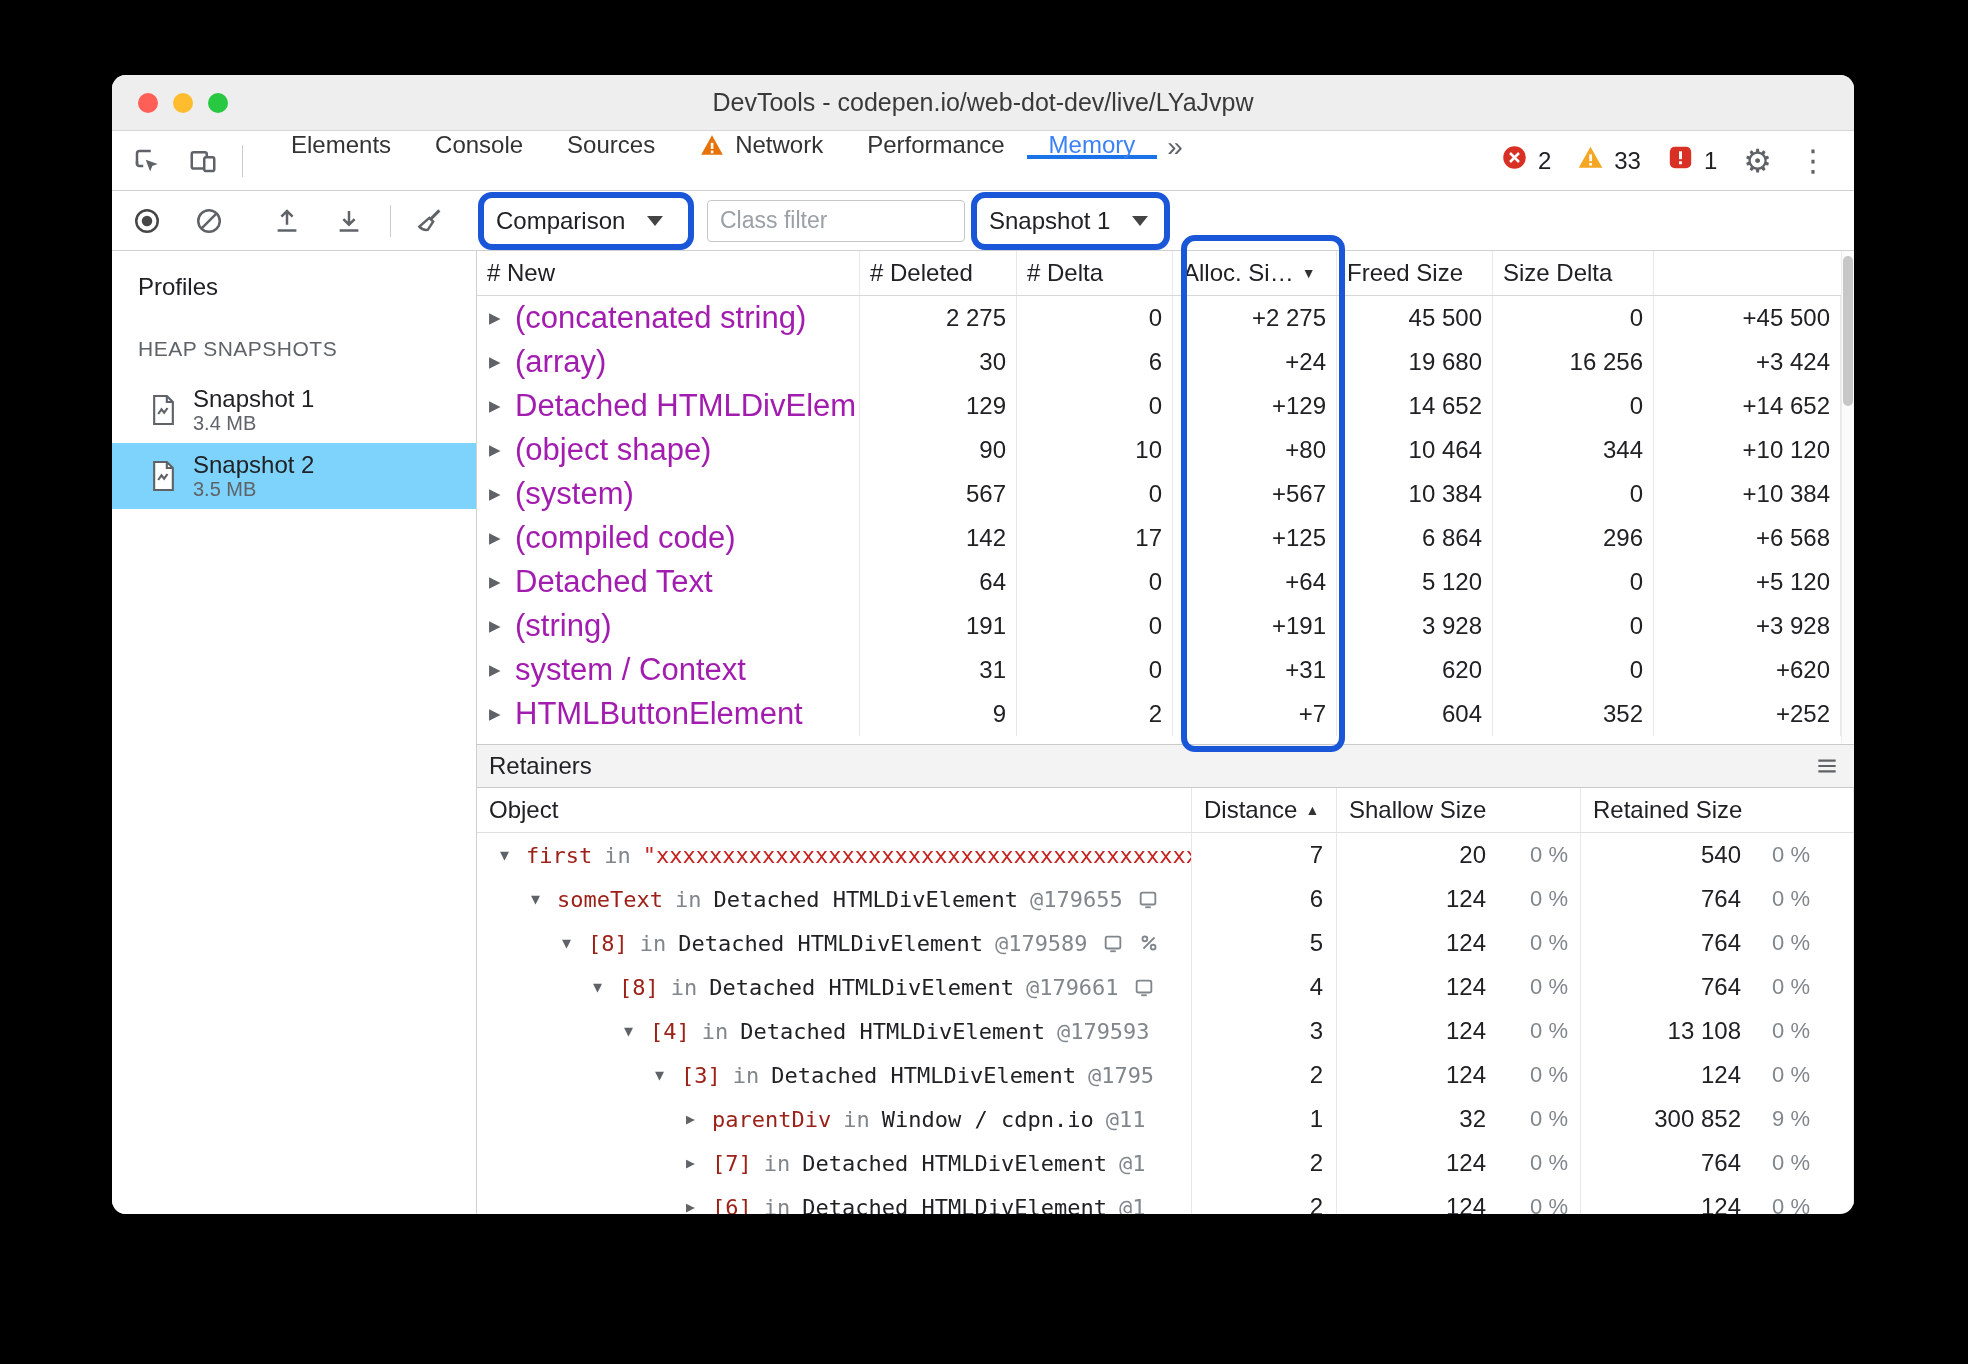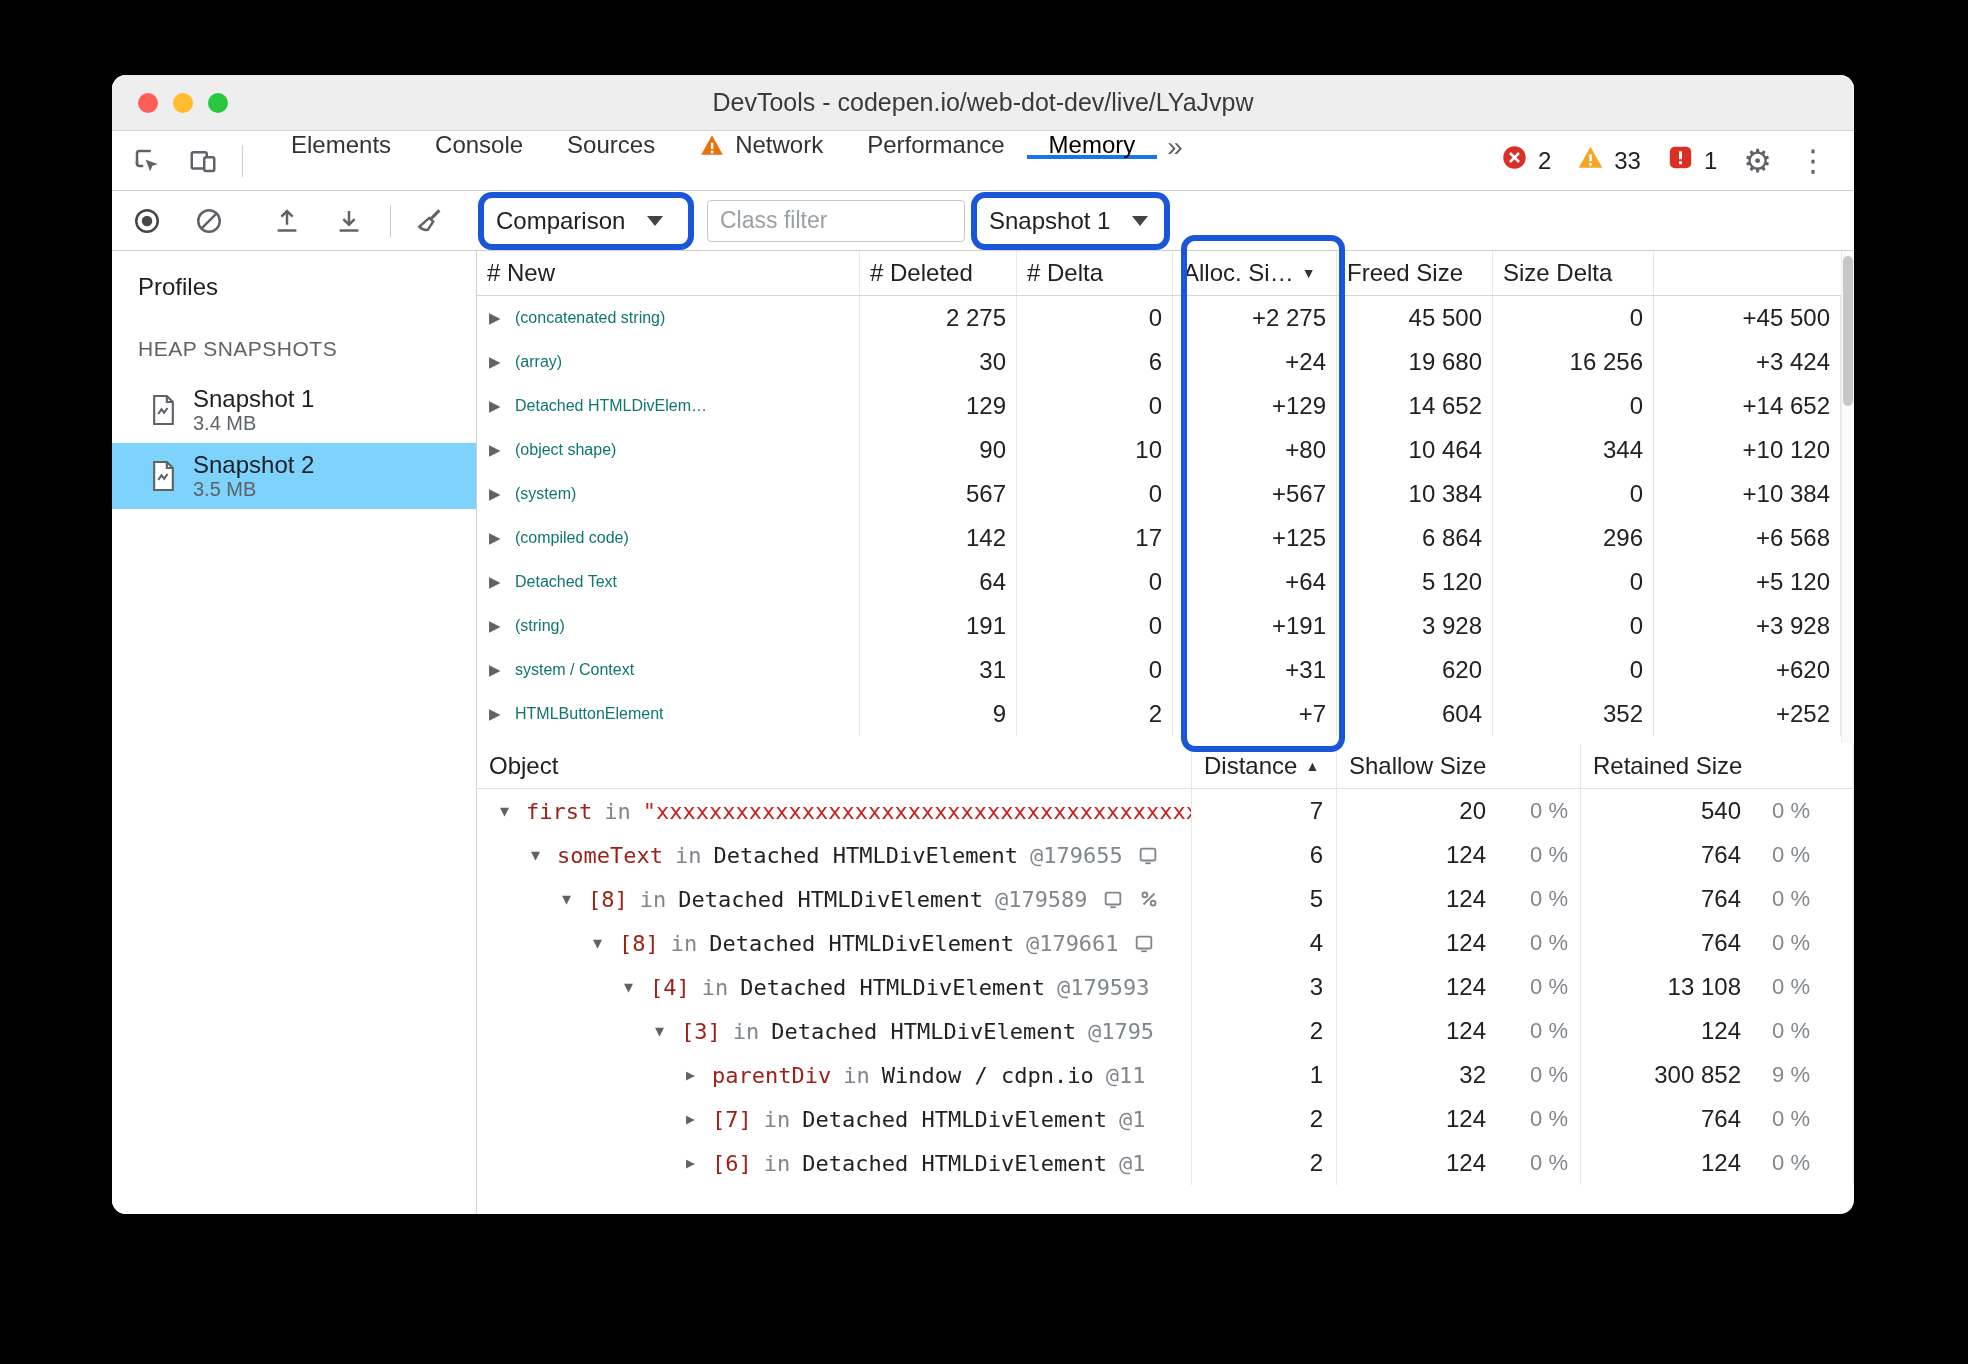--- a/index.html
+++ b/index.html
@@ -18,21 +18,21 @@
   .title{font-size:25px;font-weight:400;color:#3a3a3a}
 
   
   .tabbar{height:60px;display:flex;align-items:center;border-bottom:1px solid #d0d0d0;position:relative}
   .tb-icons{display:flex;align-items:center;gap:26px;padding-left:20px}
   .tico{width:30px;height:30px;display:flex;align-items:center;justify-content:center}
   .tico svg{width:30px;height:30px}
   .vsep{width:1px;height:32px;background:#ccc;margin-left:24px}
   .tabs{display:flex;align-items:flex-start;height:100%;margin-left:26px}
   .tab{display:flex;align-items:center;gap:10px;padding:0 22px;font-size:24px;color:#333;cursor:default}
-  .tab.active{color:#000000;box-shadow:inset 0 -4px 0 #1a73e8}
+  .tab.active{color:#3b82f6;box-shadow:inset 0 -4px 0 #1a73e8}
   .more-tabs{font-size:28px;color:#5f6368;padding:0 10px;display:flex;align-items:center}
   .tb-right{margin-left:auto;display:flex;align-items:center;gap:26px;padding-right:26px}
   .badge{display:flex;align-items:center;gap:10px;font-size:24px;color:#202124}
   .badge svg{width:27px;height:27px}
   .warn-ico svg{width:26px;height:26px;display:block}
   .gear{font-size:32px;color:#5f6368;line-height:1}
   .kebab{font-size:30px;color:#5f6368;line-height:1}
 
   
   .toolbar{height:60px;border-bottom:1px solid #d0d0d0;position:relative;display:flex;align-items:center;padding-left:20px}
@@ -68,21 +68,21 @@
   
   .hhead,.hrow{display:grid;grid-template-columns:383px 157px 156px 164px 156px 161px 187px;width:1364px}
   .hc{display:flex;align-items:center;padding:0 10px;border-right:1px solid #e8e8e8;
     overflow:hidden;white-space:nowrap;height:44px;font-size:24px}
   .hhead{border-bottom:1px solid #d8d8d8}
   .hhead .hc{color:#202124}
   .hc.hname{padding-left:12px}
   .hc.num{justify-content:flex-end}
   .sort{font-size:14px;color:#333;margin-left:8px}
   .arr{flex:0 0 26px;font-size:15px;color:#5f6368}
-  .cname{font-size:16px;color:#0f766e}
+  .cname{font-size:31px;color:#a21caf}
 
   
   .retwrap{margin-top:8px}
   .retbar{height:44px;background:#f3f3f4;border-top:1px solid #c9c9c9;border-bottom:1px solid #c9c9c9;
     display:flex;align-items:center;padding:0 14px 0 12px}
   .rettitle{font-size:24px;color:#202124}
   .hamburger{margin-left:auto;width:26px;height:26px}
   .hamburger svg{width:26px;height:26px}
   .rhead,.rrow{display:grid;grid-template-columns:715px 145px 244px 273px;width:1377px}
   .rc{display:flex;align-items:center;border-right:1px solid #e8e8e8;height:44px;overflow:hidden;white-space:nowrap}
@@ -427,20 +427,28 @@
             </div>
           <div class="hc num">9</div>
           <div class="hc num">2</div>
           <div class="hc num">+7</div>
           <div class="hc num">604</div>
           <div class="hc num">352</div>
           <div class="hc num">+252</div>
         </div>
 
         <div class="retwrap">
+          <div class="retbar">
+            <span class="rettitle">Retainers</span>
+            <span class="hamburger">
+              <svg viewBox="0 0 24 24">
+                  <path d="M4 7h16M4 12h16M4 17h16" stroke="#5f6368" stroke-width="2" fill="none"></path>
+                </svg>
+            </span>
+          </div>
 
           <div class="rhead">
             <div class="rc">
                 <span>Object</span>
               </div>
             <div class="rc">
                 <span>Distance</span>
                 <span class="sort">▲</span>
               </div>
             <div class="rc">

